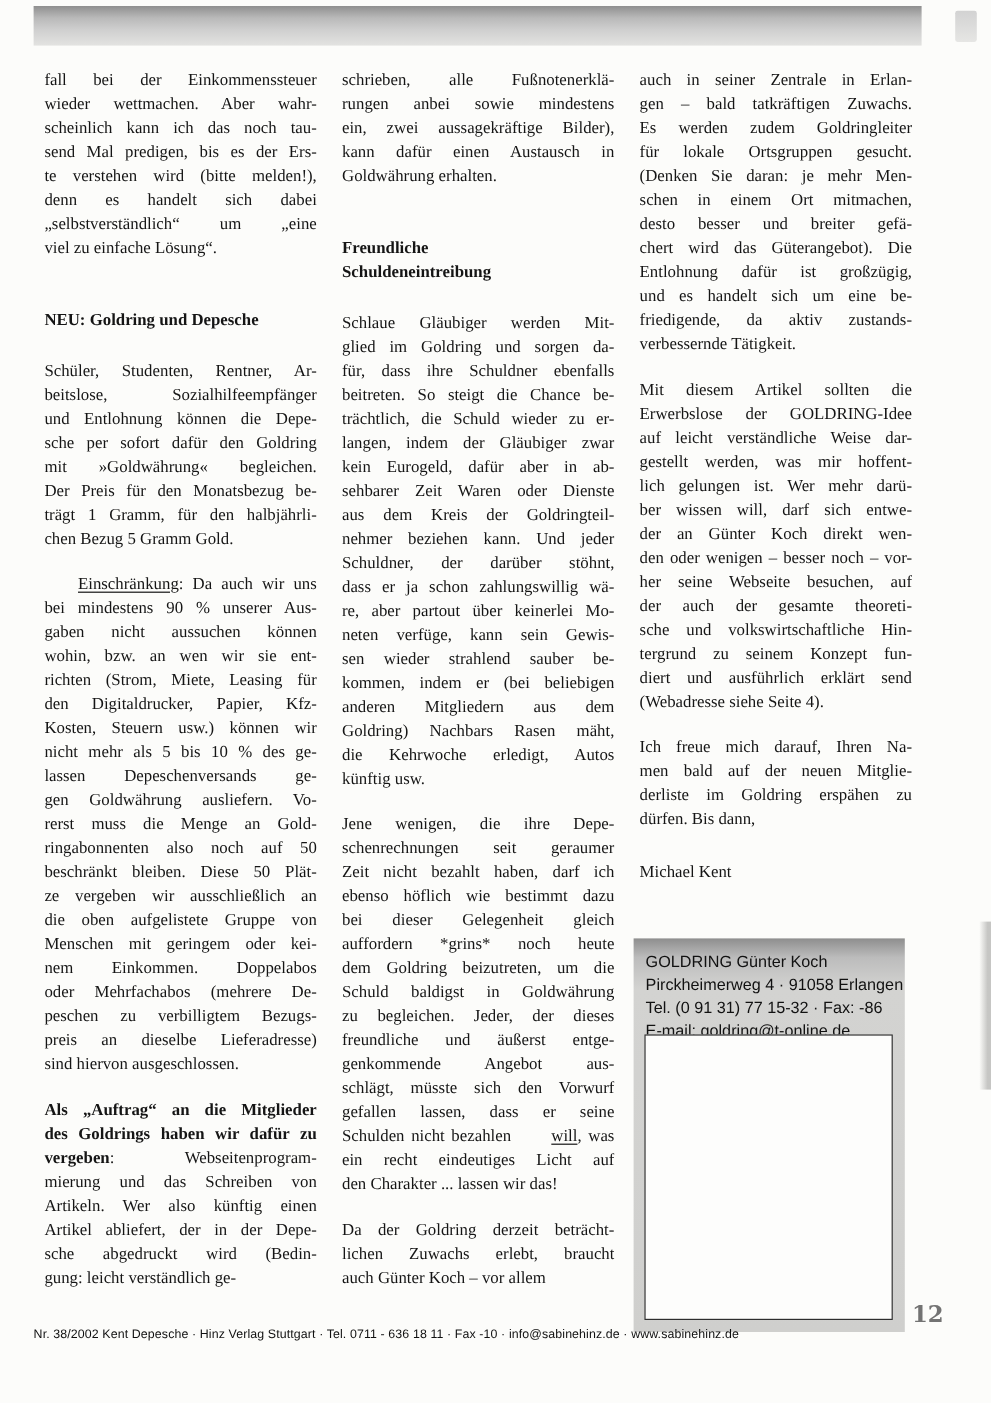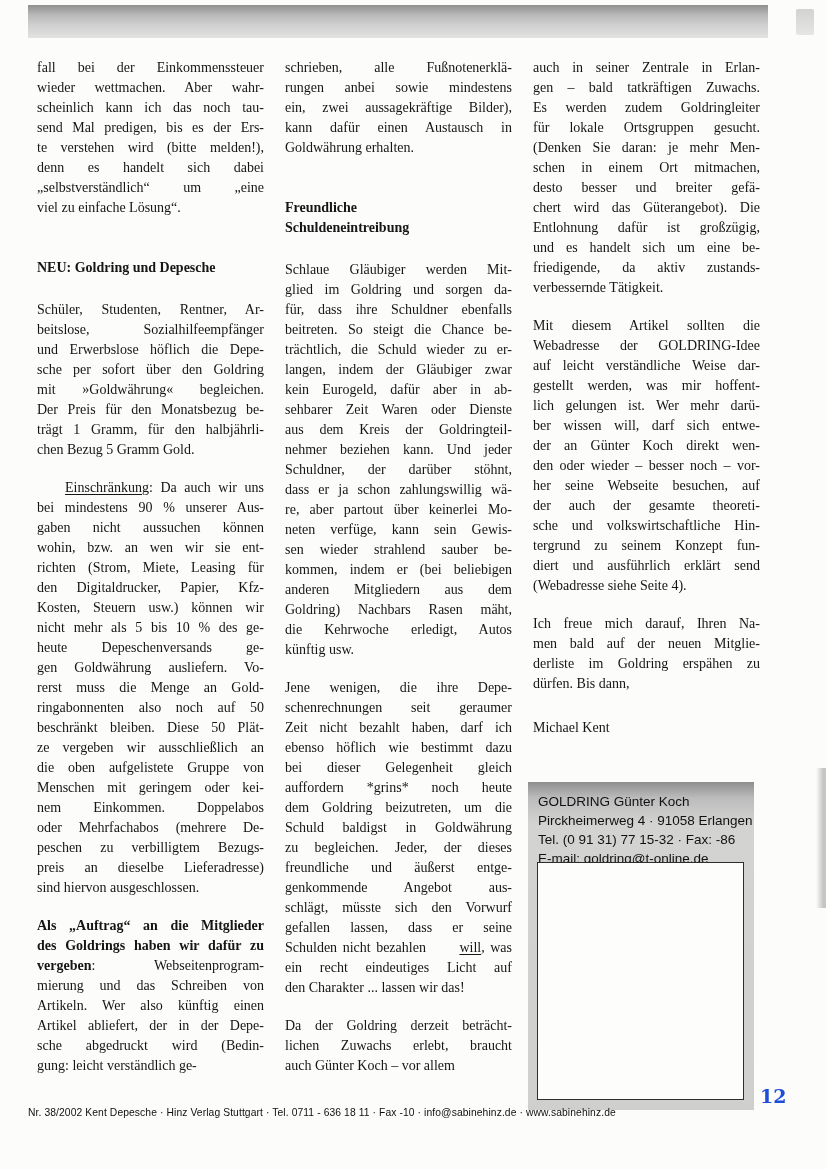--- a/index.html
+++ b/index.html
@@ -43,21 +43,21 @@
     font-family:"Liberation Sans", sans-serif; font-size:13.5px; line-height:19px; color:#111;
   }
   .contact-box .cline { white-space:nowrap; overflow:hidden; }
   .coupon {
     position:absolute; left:9px; top:80px; width:207px; height:238px;
     background:#fdfdfc; border:1px solid #2e2e2e;
   }
   
   .pagenum {
     position:absolute; left:760px; top:1085px; width:34px;
-    font-family:"DejaVu Serif", serif; font-weight:bold; font-size:19px; color:#1d4ed8;
+    font-family:"DejaVu Serif", serif; font-weight:bold; font-size:19px; color:#737373;
     text-align:left;
   }
   .footer {
     position:absolute; left:28px; top:1107px; width:520px;
     font-family:"Liberation Sans", sans-serif; font-size:10.3px; color:#101010;
     white-space:nowrap; letter-spacing:0.1px;
   }
   .footer .b { font-weight:normal; }
   u { text-underline-offset:2px;margin-left:28px; }
 </style>
@@ -80,37 +80,37 @@
         <div class="line">denn es handelt sich dabei</div>
         <div class="line">„selbstverständlich“ um „eine</div>
         <div class="line last">viel zu einfache Lösung“.</div>
       </div>
       <div class="blk h">
         <div class="line last">NEU: Goldring und Depesche</div>
       </div>
       <div class="blk p">
         <div class="line">Schüler, Studenten, Rentner, Ar-</div>
         <div class="line">beitslose, Sozialhilfeempfänger</div>
-        <div class="line">und Erwerbslose höflich die Depe-</div>
-        <div class="line">sche per sofort über den Goldring</div>
+        <div class="line">und Entlohnung können die Depe-</div>
+        <div class="line">sche per sofort dafür den Goldring</div>
         <div class="line">mit »Goldwährung« begleichen.</div>
         <div class="line">Der Preis für den Monatsbezug be-</div>
         <div class="line">trägt 1 Gramm, für den halbjährli-</div>
         <div class="line last">chen Bezug 5 Gramm Gold.</div>
       </div>
       <div class="blk p">
         <div class="line"><u>Einschränkung</u>: Da auch wir uns</div>
         <div class="line">bei mindestens 90 % unserer Aus-</div>
         <div class="line">gaben nicht aussuchen können</div>
         <div class="line">wohin, bzw. an wen wir sie ent-</div>
         <div class="line">richten (Strom, Miete, Leasing für</div>
         <div class="line">den Digitaldrucker, Papier, Kfz-</div>
         <div class="line">Kosten, Steuern usw.) können wir</div>
         <div class="line">nicht mehr als 5 bis 10 % des ge-</div>
-        <div class="line">heute Depeschenversands ge-</div>
+        <div class="line">lassen Depeschenversands ge-</div>
         <div class="line">gen Goldwährung ausliefern. Vo-</div>
         <div class="line">rerst muss die Menge an Gold-</div>
         <div class="line">ringabonnenten also noch auf 50</div>
         <div class="line">beschränkt bleiben. Diese 50 Plät-</div>
         <div class="line">ze vergeben wir ausschließlich an</div>
         <div class="line">die oben aufgelistete Gruppe von</div>
         <div class="line">Menschen mit geringem oder kei-</div>
         <div class="line">nem Einkommen. Doppelabos</div>
         <div class="line">oder Mehrfachabos (mehrere De-</div>
         <div class="line">peschen zu verbilligtem Bezugs-</div>
@@ -196,27 +196,27 @@
         <div class="line">schen in einem Ort mitmachen,</div>
         <div class="line">desto besser und breiter gefä-</div>
         <div class="line">chert wird das Güterangebot). Die</div>
         <div class="line">Entlohnung dafür ist großzügig,</div>
         <div class="line">und es handelt sich um eine be-</div>
         <div class="line">friedigende, da aktiv zustands-</div>
         <div class="line last">verbessernde Tätigkeit.</div>
       </div>
       <div class="blk p">
         <div class="line">Mit diesem Artikel sollten die</div>
-        <div class="line">Webadresse der GOLDRING-Idee</div>
+        <div class="line">Erwerbslose der GOLDRING-Idee</div>
         <div class="line">auf leicht verständliche Weise dar-</div>
         <div class="line">gestellt werden, was mir hoffent-</div>
         <div class="line">lich gelungen ist. Wer mehr darü-</div>
         <div class="line">ber wissen will, darf sich entwe-</div>
         <div class="line">der an Günter Koch direkt wen-</div>
-        <div class="line">den oder wieder – besser noch – vor-</div>
+        <div class="line">den oder wenigen – besser noch – vor-</div>
         <div class="line">her seine Webseite besuchen, auf</div>
         <div class="line">der auch der gesamte theoreti-</div>
         <div class="line">sche und volkswirtschaftliche Hin-</div>
         <div class="line">tergrund zu seinem Konzept fun-</div>
         <div class="line">diert und ausführlich erklärt send</div>
         <div class="line last">(Webadresse siehe Seite 4).</div>
       </div>
       <div class="blk p">
         <div class="line">Ich freue mich darauf, Ihren Na-</div>
         <div class="line">men bald auf der neuen Mitglie-</div>

